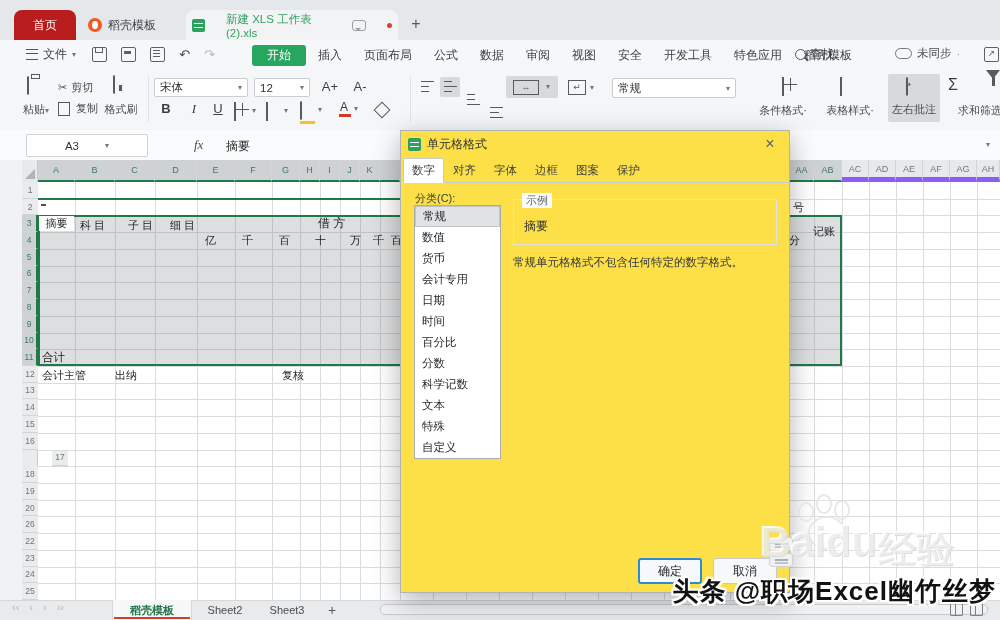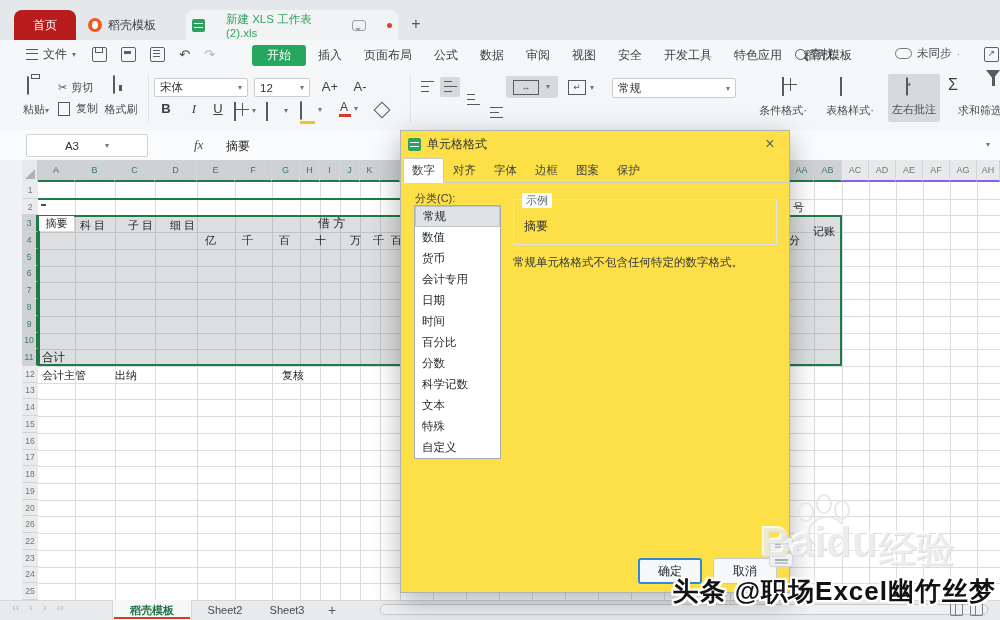--- a/index.html
+++ b/index.html
@@ -78,21 +78,21 @@
   .fx{font-family:"Liberation Serif","DejaVu Serif",serif;font-style:italic;font-size:13px;color:#4a4f54;}
   .fval{font-size:12px;color:#222;}
   
   .gutter{left:0;top:160px;width:22px;height:460px;background:#f0f2f3;}
   .hdrstrip{left:22px;top:160px;width:978px;height:22px;background:#e7e9eb;border-bottom:1px solid #c9cdd1;box-sizing:border-box;}
   .corner{left:22px;top:160px;width:16px;height:22px;background:#e7e9eb;border-right:1px solid #c9cdd1;box-sizing:border-box;}
   .corner::after{content:"";position:absolute;right:2px;bottom:3px;border:5px solid transparent;border-right-color:#aeb4b9;border-bottom-color:#aeb4b9;width:0;height:0;}
   .rowhdrcol{left:22px;top:182px;width:16px;height:418px;background:#e9ebed;border-right:1px solid #c9cdd1;box-sizing:border-box;}
   .gridbg{left:38px;top:182px;width:962px;height:418px;background:#fff;}
   .colcell{position:absolute;top:160px;height:22px;box-sizing:border-box;font-size:9px;display:flex;align-items:center;
-           justify-content:center;border-right:1px solid #d2d5d8;border-bottom:2px solid #8b5cf6;background:#e7e9eb;color:#6d7a71;}
+           justify-content:center;border-right:1px solid #d2d5d8;border-bottom:5px solid #8b5cf6;background:#e7e9eb;color:#6d7a71;}
   .colcell.sel{background:#ced2d5;border-bottom:2px solid #1f7a47;color:#3e7a55;}
   .rowcell{position:absolute;left:22px;width:16px;box-sizing:border-box;font-size:8.5px;display:flex;align-items:center;
            justify-content:center;border-bottom:1px solid #d2d5d8;background:#e9ebed;color:#6d7a71;}
   .rowcell.sel{background:#ced2d5;border-right:2px solid #1f7a47;color:#3e7a55;}
   .vline{position:absolute;width:1px;background:#dadde0;top:182px;height:418px;}
   .hline{position:absolute;height:1px;background:#dadde0;left:38px;width:962px;}
   .selov{left:38px;top:215px;width:804px;height:151px;background:rgba(96,100,105,.21);
          border:2px solid #1e7a47;box-sizing:border-box;z-index:5;}
   .celllbl{position:absolute;z-index:6;font-size:11px;color:#1d1f21;white-space:nowrap;}
   .acell{left:39px;top:216px;width:35px;height:15px;background:#fff;z-index:6;display:flex;align-items:center;justify-content:center;}
@@ -441,21 +441,21 @@
     <div class="rowcell" style="top:365.9px;height:16.72px;">12</div>
     <div class="hline" style="top:365.9px;"></div>
     <div class="rowcell" style="top:382.6px;height:16.72px;">13</div>
     <div class="hline" style="top:382.6px;"></div>
     <div class="rowcell" style="top:399.4px;height:16.72px;">14</div>
     <div class="hline" style="top:399.4px;"></div>
     <div class="rowcell" style="top:416.1px;height:16.72px;">15</div>
     <div class="hline" style="top:416.1px;"></div>
     <div class="rowcell" style="top:432.8px;height:16.72px;">16</div>
     <div class="hline" style="top:432.8px;"></div>
-    <div class="rowcell" style="top:449.5px;height:16.72px;">17</div>
+    <div class="rowcell" style="top:449.5px;height:16.72px;margin-left:30px;">17</div>
     <div class="hline" style="top:449.5px;"></div>
     <div class="rowcell" style="top:466.2px;height:16.72px;">18</div>
     <div class="hline" style="top:466.2px;"></div>
     <div class="rowcell" style="top:483.0px;height:16.72px;">19</div>
     <div class="hline" style="top:483.0px;"></div>
     <div class="rowcell" style="top:499.7px;height:16.72px;">20</div>
     <div class="hline" style="top:499.7px;"></div>
     <div class="rowcell" style="top:516.4px;height:16.72px;">26</div>
     <div class="hline" style="top:516.4px;"></div>
     <div class="rowcell" style="top:533.1px;height:16.72px;">22</div>

